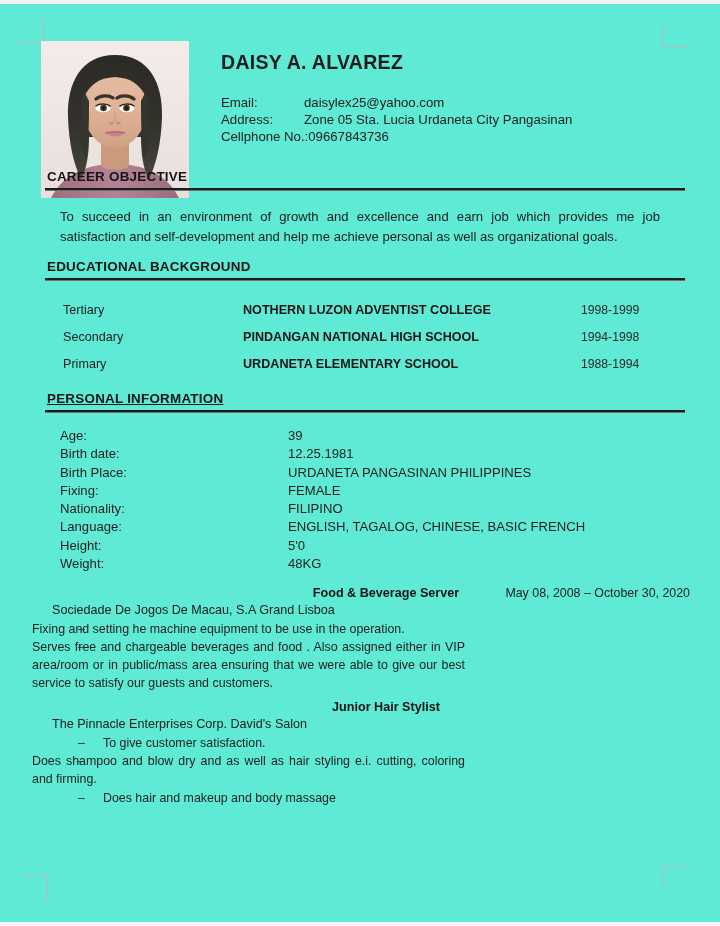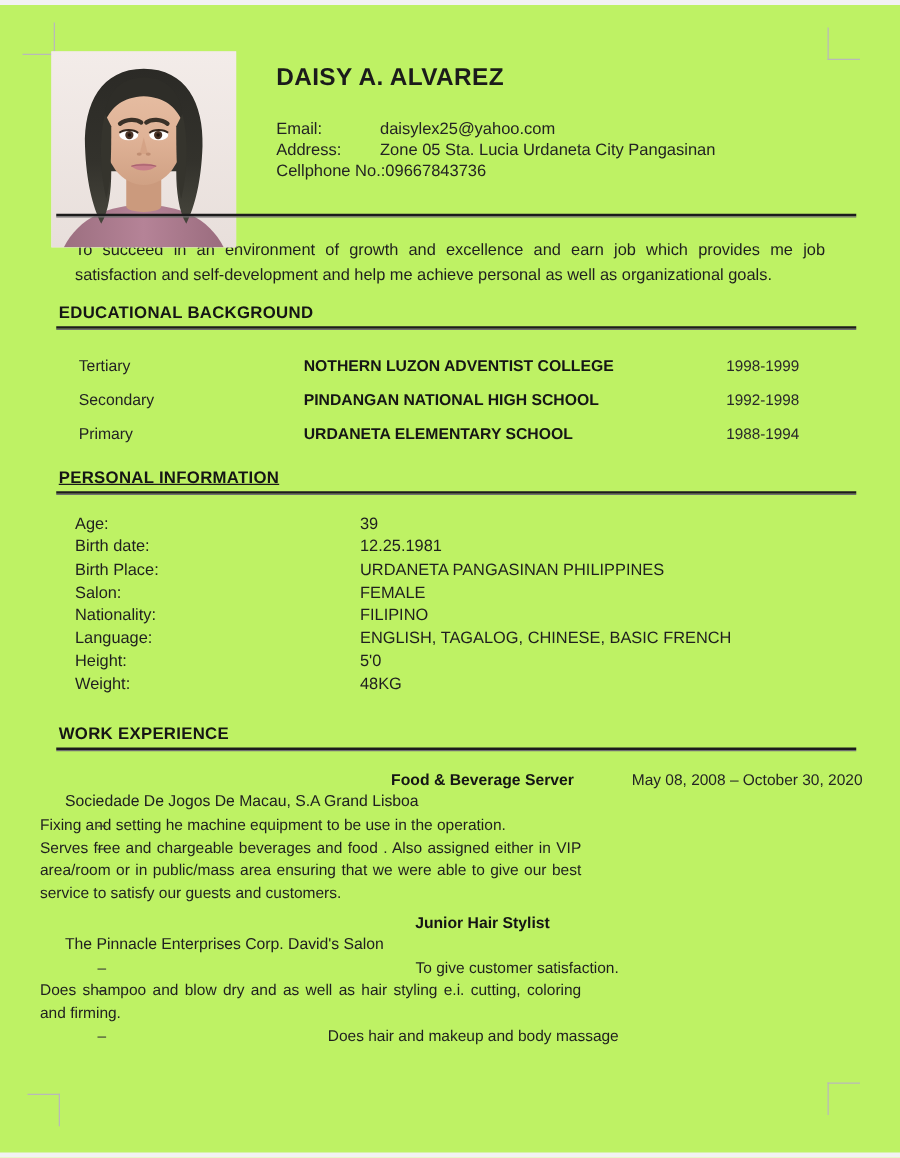--- a/index.html
+++ b/index.html
@@ -13,21 +13,21 @@
     position: relative;
     font-family: "Liberation Sans", sans-serif;
     color: #1a1a1a;
     overflow: hidden;
   }
 
   
   #page {
     position: absolute;
     inset: 0;
-    background: #bef264;
+    background: #5eead4;
   }
 
   .crop-mark {
     position: absolute;
     width: 26px;
     height: 26px;
     pointer-events: none;
   }
   .crop-mark::before,
   .crop-mark::after {
@@ -256,21 +256,21 @@
     padding-left: 103px;
     padding-right: 252px;
     text-align: justify;
   }
   .duties li.wide {
     padding-right: 255px;
     padding-left: 32px;
   }
   .duties li.narrow {
     padding-right: 225px;
-    text-align: right;
+    text-align: left;
   }
   .duties li::before {
     content: "\2013";
     position: absolute;
     left: 78px;
     top: 0;
     color: #333333;
   }
   .gap-after-job { height: 6px; }
 </style>
@@ -364,40 +364,41 @@
           <span class="contact-label">Address:</span><span class="contact-value">Zone 05  Sta. Lucia Urdaneta City Pangasinan</span>
         </div>
 
         <div class="contact-row">
           <span class="contact-label tight">Cellphone No.:</span><span class="contact-value">09667843736</span>
         </div>
       </div>
     </div>
 
     <div class="section-head">
+      <div class="section-title">CAREER OBJECTIVE</div>
       <div class="rule"></div>
     </div>
     <p class="objective">To succeed in an environment of growth and excellence and earn job which provides me job satisfaction and self-development and help me achieve personal as well as organizational goals.</p>
 
     <div class="section-head" style="margin-top:12px;">
       <div class="section-title">EDUCATIONAL BACKGROUND</div>
       <div class="rule"></div>
     </div>
 
     <table class="edu-table">
       <tbody>
         <tr>
           <td class="edu-level">Tertiary</td>
           <td class="edu-school">NOTHERN LUZON ADVENTIST COLLEGE</td>
           <td class="edu-years">1998-1999</td>
         </tr>
         <tr>
           <td class="edu-level">Secondary</td>
           <td class="edu-school">PINDANGAN NATIONAL HIGH SCHOOL</td>
-          <td class="edu-years">1992-1998</td>
+          <td class="edu-years">1994-1998</td>
         </tr>
         <tr>
           <td class="edu-level">Primary</td>
           <td class="edu-school">URDANETA ELEMENTARY SCHOOL</td>
           <td class="edu-years">1988-1994</td>
         </tr>
       </tbody>
     </table>
 
     <div class="section-head" style="margin-top:12px;text-decoration:underline;">
@@ -413,21 +414,21 @@
         </tr>
         <tr>
           <td class="pi-label">Birth date:</td>
           <td class="pi-value">12.25.1981</td>
         </tr>
         <tr>
           <td class="pi-label">Birth Place:</td>
           <td class="pi-value">URDANETA PANGASINAN PHILIPPINES</td>
         </tr>
         <tr>
-          <td class="pi-label">Salon:</td>
+          <td class="pi-label">Fixing:</td>
           <td class="pi-value">FEMALE</td>
         </tr>
         <tr>
           <td class="pi-label">Nationality:</td>
           <td class="pi-value">FILIPINO</td>
         </tr>
         <tr>
           <td class="pi-label">Language:</td>
           <td class="pi-value">ENGLISH, TAGALOG, CHINESE, BASIC FRENCH</td>
         </tr>
@@ -435,24 +436,20 @@
           <td class="pi-label">Height:</td>
           <td class="pi-value">5'0</td>
         </tr>
         <tr>
           <td class="pi-label">Weight:</td>
           <td class="pi-value">48KG</td>
         </tr>
       </tbody>
     </table>
 
-    <div class="section-head" style="margin-top:22px;">
-      <div class="section-title">WORK EXPERIENCE</div>
-      <div class="rule"></div>
-    </div>
 
     <div class="jobs">
 
       <div class="job">
         <div class="job-head">
           <div class="job-title">Food &amp; Beverage Server</div>
           <div class="job-dates">May 08, 2008 – October 30, 2020</div>
         </div>
         <div class="job-company">Sociedade De Jogos De Macau, S.A Grand Lisboa</div>
         <ul class="duties">

